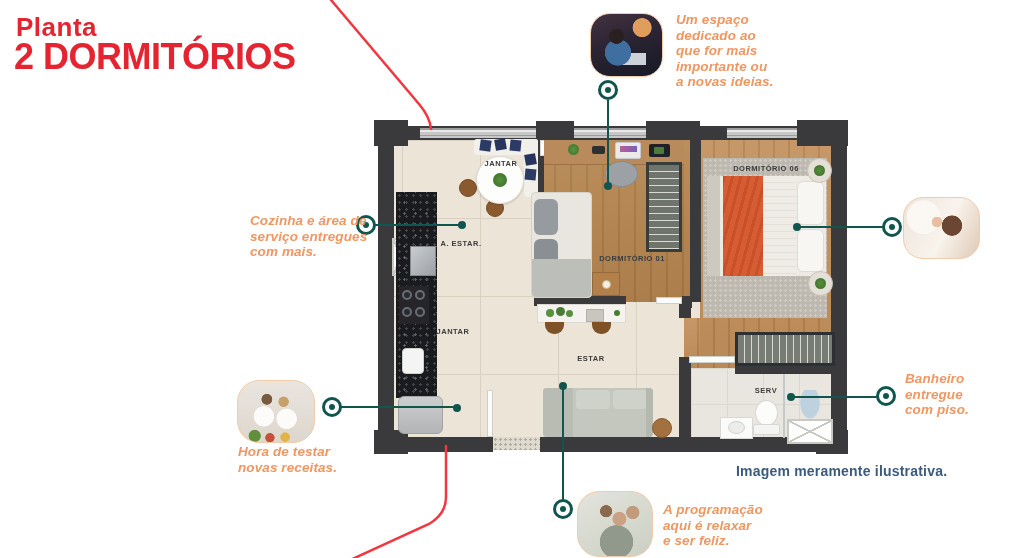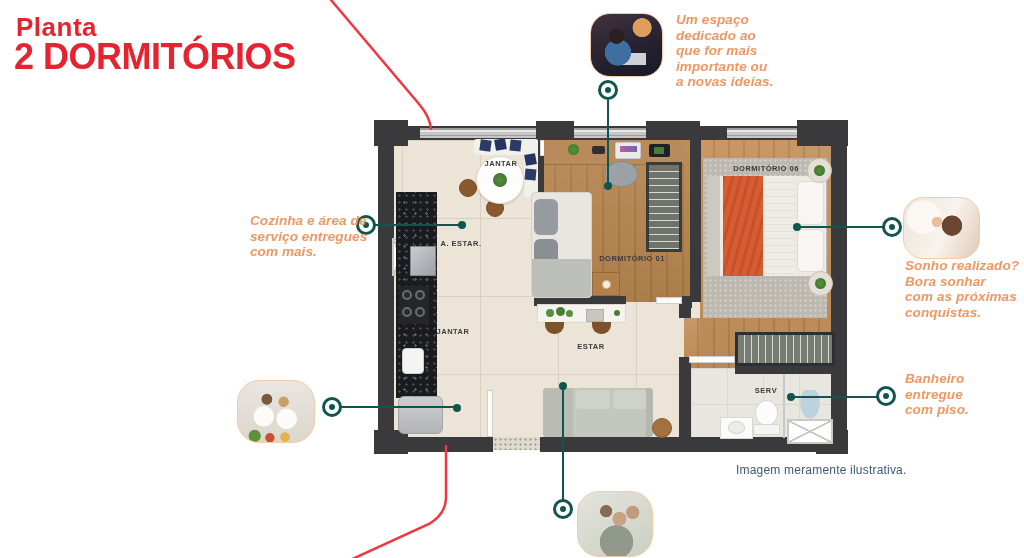--- a/index.html
+++ b/index.html
@@ -51,21 +51,21 @@
 
   
   .cline{position:absolute;background:#10564e}
   .marker{position:absolute;width:14px;height:14px;border:3px solid #10564e;border-radius:50%;
           background:#fff;display:flex;align-items:center;justify-content:center}
   .marker span{width:6px;height:6px;border-radius:50%;background:#10564e}
   .edot{position:absolute;width:8px;height:8px;border-radius:50%;background:#10564e}
   .ctext{position:absolute;color:#ee9763;font-style:italic;font-weight:700;
          font-size:13.5px;line-height:15.5px;white-space:pre-line;letter-spacing:.1px}
   .photo{position:absolute;border:1px solid #f3cba8;box-sizing:border-box;overflow:hidden}
-  .caption{position:absolute;font-size:12px;font-weight:400;color:#3b5a7d;letter-spacing:.2px}
+  .caption{position:absolute;font-size:14px;font-weight:700;color:#3b5a7d;letter-spacing:.2px}
 
   
   .ph-office{background:
       radial-gradient(circle at 72% 22%,rgba(232,164,92,.95) 0 13%,transparent 14%),
       radial-gradient(circle at 36% 36%,#2b2020 0 12%,transparent 13%),
       radial-gradient(circle at 38% 62%,#3f6fa0 0 22%,transparent 23%),
       linear-gradient(#cdd2d8,#cdd2d8) 66% 78%/34% 20% no-repeat,
       linear-gradient(160deg,#433240,#2b2433 45%,#161926)}
   .ph-bed{background:
       radial-gradient(circle at 64% 46%,#6b4632 0 17%,transparent 18%),
@@ -218,21 +218,21 @@
   </div>
   <div class="abs" style="left:755px;top:400px;width:23px;height:26px;background:#fcfcfb;border:1px solid #d6d6d2;border-radius:50%;box-sizing:border-box"></div>
   <div class="abs" style="left:753px;top:424px;width:27px;height:11px;background:#f4f4f2;border:1px solid #d6d6d2;box-sizing:border-box;border-radius:2px"></div>
   <div class="abs" style="left:783px;top:374px;width:2px;height:64px;background:#c2cacd"></div>
   <div class="abs" style="left:798px;top:390px;width:24px;height:32px;background:radial-gradient(ellipse at 50% 40%,#bdd2de 0 55%,transparent 60%)"></div>
   <div class="xbox" style="left:787px;top:419px;width:46px;height:25px"></div>
 
   <div class="label" style="left:501px;top:163px">JANTAR</div>
   <div class="label" style="left:461px;top:243px">A. ESTAR.</div>
   <div class="label" style="left:453px;top:331px">JANTAR</div>
-  <div class="label" style="left:591px;top:346px">ESTAR</div>
+  <div class="label" style="left:591px;top:358px">ESTAR</div>
   <div class="label" style="left:632px;top:258px">DORMITÓRIO 01</div>
   <div class="label" style="left:766px;top:168px">DORMITÓRIO 06</div>
   <div class="label" style="left:766px;top:390px">SERV</div>
 
   <svg width="1024" height="558" style="position:absolute;left:0;top:0;pointer-events:none">
     <path d="M331,0 L419,104 Q430,117 431,129" fill="none" stroke="#f2353e" stroke-width="2.5" stroke-linecap="round"></path>
     <path d="M446,446 L446,497 Q446,514 429,524 L348,561" fill="none" stroke="#f2353e" stroke-width="2.5" stroke-linecap="round"></path>
   </svg>
 
   <div class="cline" style="left:607px;top:100px;width:2px;height:84px"></div>
@@ -276,28 +276,29 @@
 dedicado ao
 que for mais
 importante ou
 a novas ideias.</div>
 
   <div class="ctext" style="left:250px;top:213px">Cozinha e área de
 serviço entregues
 com mais.</div>
 
   <div class="photo ph-bed" style="left:903px;top:197px;width:77px;height:62px;border-radius:20px"></div>
-  <div class="ctext" style="left:905px;top:258px">Sonho realizado?
-Bora sonhar
-com as próximas
-conquistas.</div>
 
   <div class="ctext" style="left:905px;top:371px">Banheiro
 entregue
 com piso.</div>
 
   <div class="photo ph-cook" style="left:237px;top:380px;width:78px;height:63px;border-radius:22px"></div>
+  <div class="ctext" style="left:238px;top:444px">Hora de testar
+novas receitas.</div>
 
   <div class="photo ph-relax" style="left:577px;top:491px;width:76px;height:66px;border-radius:22px"></div>
+  <div class="ctext" style="left:663px;top:502px">A programação
+aqui é relaxar
+e ser feliz.</div>
 
   <div class="caption" style="left:736px;top:463px">Imagem meramente ilustrativa.</div>
 
 </div>
 
 </body></html>

